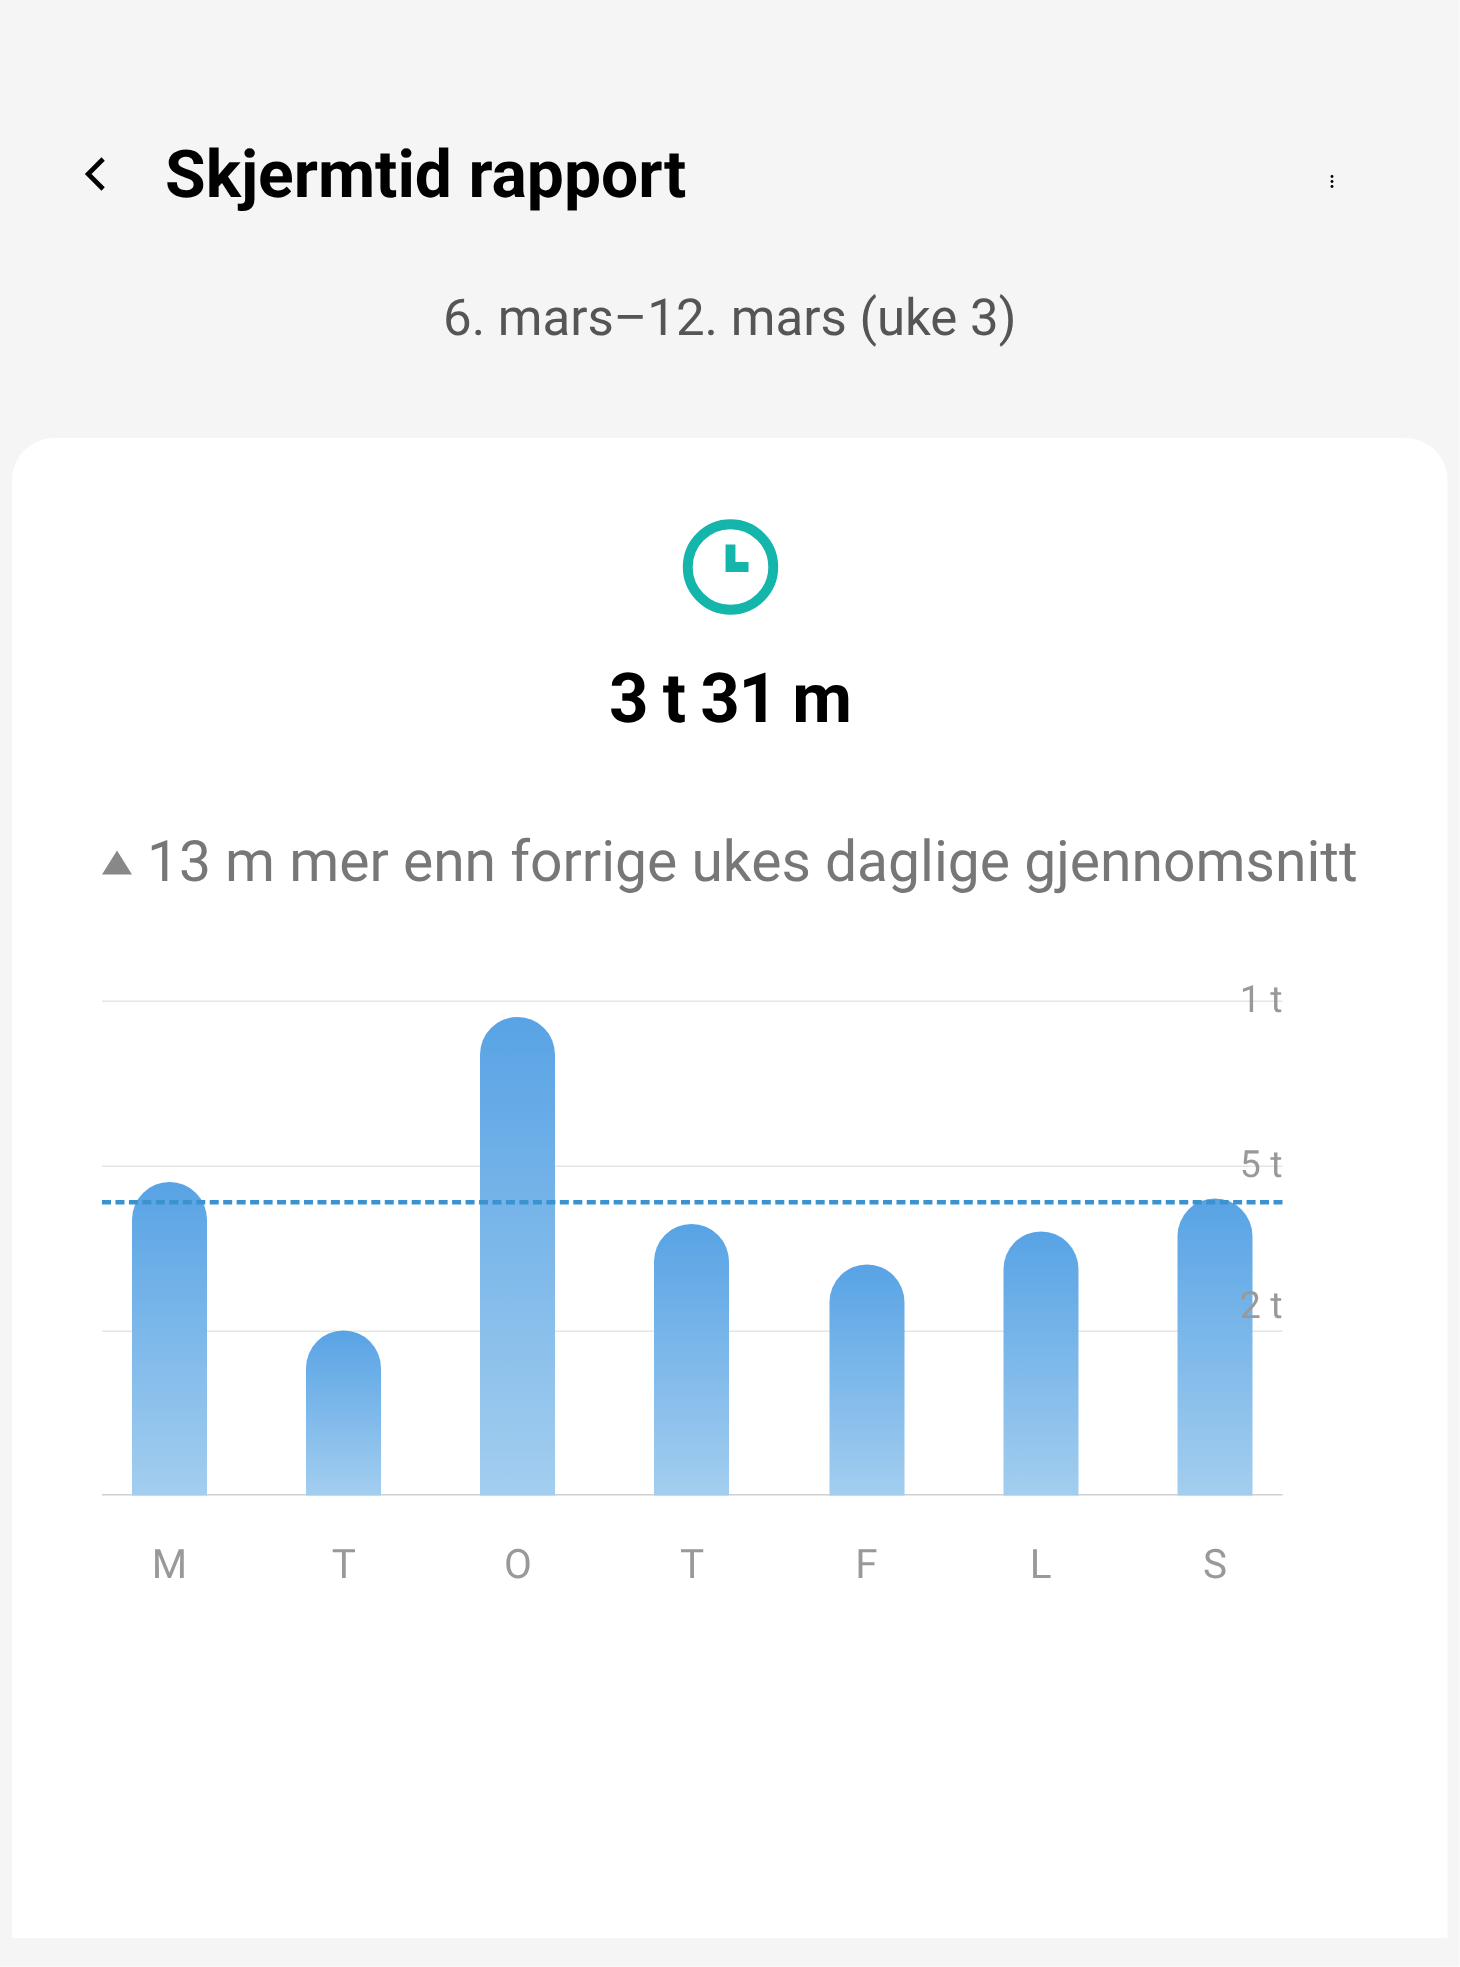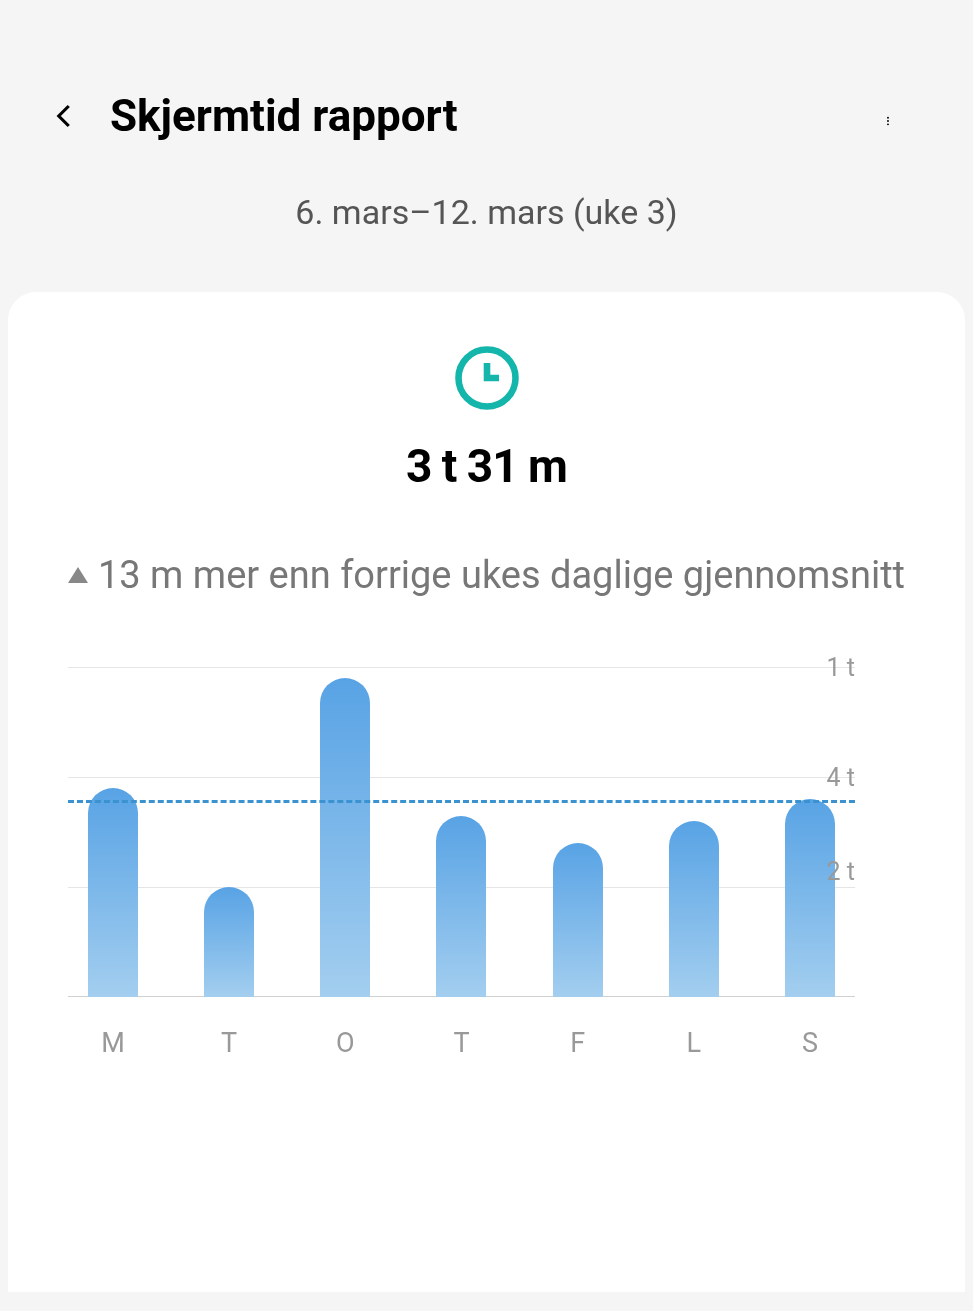--- a/index.html
+++ b/index.html
@@ -221,21 +221,21 @@
           <div class="bar" style="height: 209px;"></div>
           <div class="bar" style="height: 110px;"></div>
           <div class="bar" style="height: 319px;"></div>
           <div class="bar" style="height: 181.5px;"></div>
           <div class="bar" style="height: 154px;"></div>
           <div class="bar" style="height: 176px;"></div>
           <div class="bar" style="height: 198px;"></div>
         </div>
       <div class="y-labels" id="y-labels">
           <div class="y-label" style="bottom: 126px; transform: translateY(50%);">2 t</div>
-          <div class="y-label" style="bottom: 220px; transform: translateY(50%);">4 t</div>
+          <div class="y-label" style="bottom: 220px; transform: translateY(50%);">5 t</div>
           <div class="y-label" style="bottom: 330px; transform: translateY(50%);">1 t</div>
         </div>
     </div>
     <div class="x-labels" id="x-labels">
         <div class="x-label">M</div>
         <div class="x-label">T</div>
         <div class="x-label">O</div>
         <div class="x-label">T</div>
         <div class="x-label">F</div>
         <div class="x-label">L</div>

